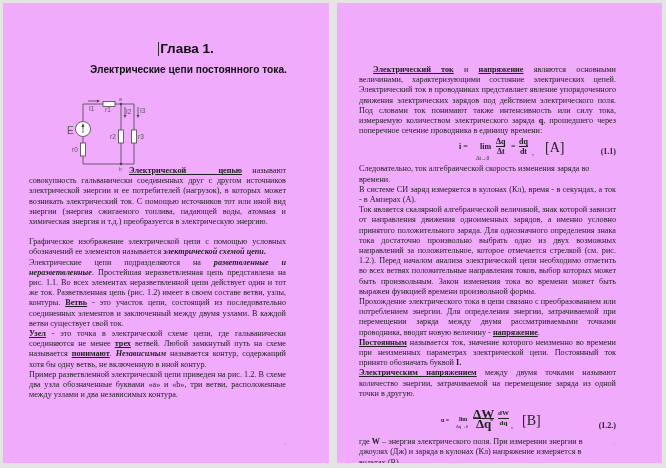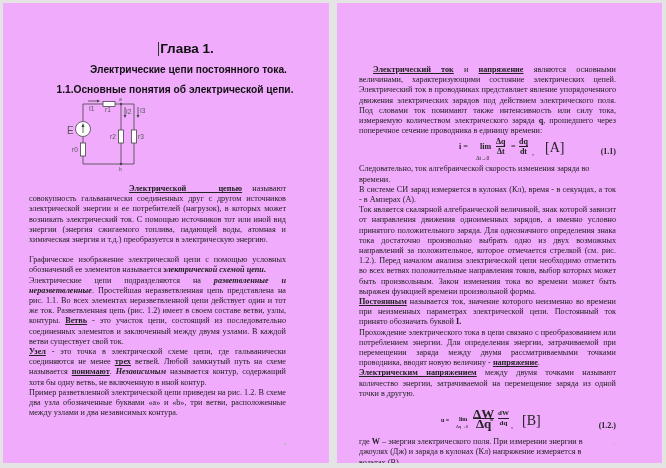--- a/index.html
+++ b/index.html
@@ -26,21 +26,20 @@
   .corner { position:absolute; width:3px; height:3px; background:#bbb; }
 </style>
 </head>
 <body>
 
 <div class="page" id="page-left">
   <div class="h-sans" style="top:38px; left:40px; font-size:13.5px; font-weight:bold;">
     <span class="cursor"></span><span>Глава 1.</span>
   </div>
   <div class="h-sans" style="top:61px; left:45px; font-size:10.2px; font-weight:bold;">Электрические цепи постоянного тока.</div>
-  <div class="h-sans" style="top:81px; left:18px; font-size:10.2px; font-weight:bold;">1.1.Основные понятия об электрической цепи.</div>
 
   <svg style="position:absolute; left:0; top:0;" width="326" height="175" viewBox="0 0 326 175">
     <g stroke="#444" stroke-width="0.8" fill="none">
 
       <line x1="80" y1="101" x2="100" y2="101"></line>
       <rect x="100" y="98.5" width="12" height="5" fill="#fff"></rect>
       <line x1="112" y1="101" x2="131" y2="101"></line>
       <line x1="80" y1="101" x2="80" y2="118"></line>
       <circle cx="80" cy="126" r="7.5" fill="#fff"></circle>
       <line x1="80" y1="134" x2="80" y2="140"></line>
@@ -78,21 +77,21 @@
       <text x="123" y="111">I2</text>
       <text x="137" y="110">I3</text>
       <text x="69" y="149">r0</text>
       <text x="107" y="136">r2</text>
       <text x="135" y="136">r3</text>
       <text x="116" y="98" font-size="5">a</text>
       <text x="116" y="168" font-size="5">b</text>
     </g>
   </svg>
 
-  <div class="body" style="left:26px; width:257px; top:163px;margin-top:18px;">
+  <div class="body" style="left:26px; width:257px; top:163px;">
     <p style="text-indent:100px;"><span class="b u" style="word-spacing:22px;">Электрической цепью</span><span> называют совокупность гальванически соединенных друг с другом источников электрической энергии и ее потребителей (нагрузок), в которых может возникать электрический ток. С помощью источников тот или иной вид энергии (энергия сжигаемого топлива, падающей воды, атомная и химическая энергия и т.д.) преобразуется в электрическую энергию.</span></p>
     <div class="gap"></div>
     <p><span>Графическое изображение электрической цепи с помощью условных обозначений ее элементов называется </span><span class="bi">электрической схемой цепи.</span></p>
     <p><span>Электрические цепи подразделяются на </span><span class="bi">разветвленные и неразветвленные</span><span>. Простейшая неразветвленная цепь представлена на рис. 1.1. Во всех элементах неразветвленной цепи действует один и тот же ток. Разветвленная цепь (рис. 1.2) имеет в своем составе ветви, узлы, контуры. </span><span class="b u">Ветвь</span><span> - это участок цепи, состоящий из последовательно соединенных элементов и заключенный между двумя узлами. В каждой ветви существует свой ток.</span></p>
     <p><span class="b u">Узел</span><span> - это точка в электрической схеме цепи, где гальванически соединяются не менее </span><span class="b u">трех</span><span> ветвей. Любой замкнутый путь на схеме называется </span><span class="b u">понимают</span><span>. </span><span class="bi">Независимым</span><span> называется контур, содержащий хотя бы одну ветвь, не включенную в иной контур.</span></p>
     <p>Пример разветвленной электрической цепи приведен на рис. 1.2. В схеме два узла обозначенные буквами «a» и «b», три ветви, расположенные между узлами и два независимых контура.</p>
   </div>
   <div class="corner" style="left:281px; top:440px; width:2px; height:2px;"></div>
 </div>
 
@@ -114,22 +113,22 @@
           <span>dt</span>
         </span>
       <span class="f" style="left:173px; top:12px;">,</span>
       <span class="f unit" style="left:186px; top:7px;">[A]</span>
       <span class="f b" style="right:0; top:11px;">(1.1)</span>
     </div>
 
     <p style="text-align:left;">Следовательно, ток алгебраической скорость изменения заряда во времени.</p>
     <p>В системе СИ заряд измеряется в кулонах (Кл), время - в секундах, а ток - в Амперах (А).</p>
     <p>Ток является скалярной алгебраической величиной, знак которой зависит от направления движения одноименных зарядов, а именно условно принятого положительного заряда. Для однозначного определения знака тока достаточно произвольно выбрать одно из двух возможных направлений за положительное, которое отмечается стрелкой (см. рис. 1.2.). Перед началом анализа электрической цепи необходимо отметить во всех ветвях положительные направления токов, выбор которых может быть произвольным. Закон изменения тока во времени может быть выражен функцией времени произвольной формы.</p>
+    <p><span>Прохождение электрического тока в цепи связано с преобразованием или потреблением энергии. Для определения энергии, затрачиваемой при перемещении заряда между двумя рассматриваемыми точками проводника, вводят новую величину - </span><span class="b u">напряжение</span><span>.</span></p>
     <p><span class="b u">Постоянным</span><span> называется ток, значение которого неизменно во времени при неизменных параметрах электрической цепи. Постоянный ток принято обозначать буквой </span><span class="b">I.</span></p>
-    <p><span>Прохождение электрического тока в цепи связано с преобразованием или потреблением энергии. Для определения энергии, затрачиваемой при перемещении заряда между двумя рассматриваемыми точками проводника, вводят новую величину - </span><span class="b u">напряжение</span><span>.</span></p>
     <p><span class="b u">Электрическим напряжением</span><span> между двумя точками называют количество энергии, затрачиваемой на перемещение заряда из одной точки в другую.</span></p>
 
     <div class="formula" style="height:34px; margin-top:4px;">
       <span class="f b" style="left:82px; top:12px; font-size:6px;">u =</span>
       <span class="f b" style="left:100px; top:11px; font-size:6px;">lim</span>
       <span class="f" style="left:97px; top:19px; font-size:4.5px;">Δq→0</span>
       <span class="f frac b" style="left:114px; top:6px; font-size:13px;">
           <span class="num">ΔW</span>
           <span>Δq</span>
         </span>

